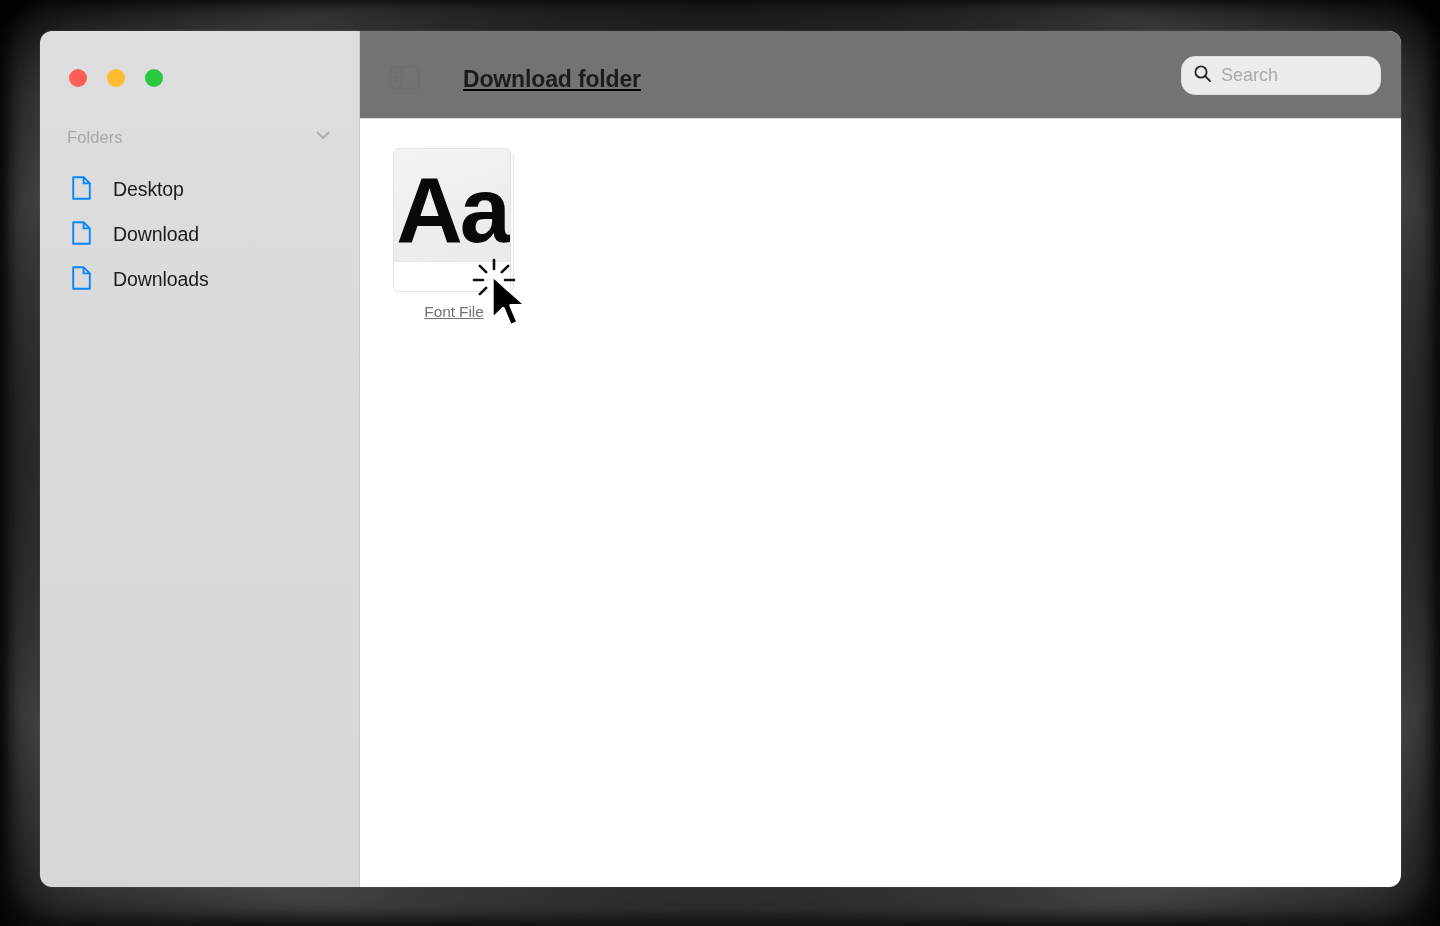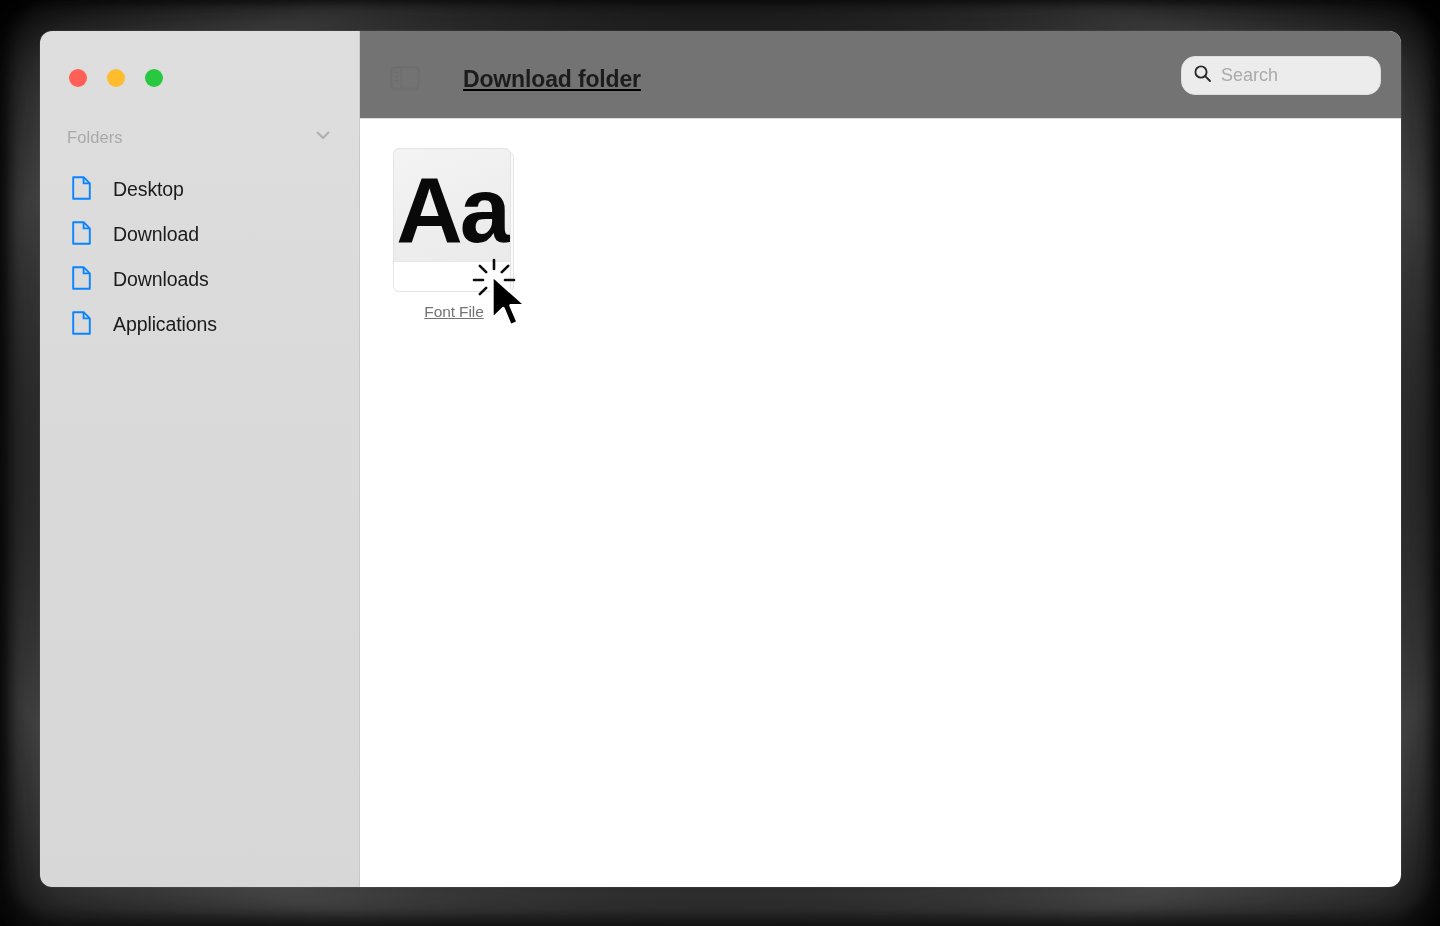--- a/index.html
+++ b/index.html
@@ -308,29 +308,20 @@
           <div class="sidebar-item">
             <span class="doc-ico">
               <svg width="19" height="24" viewBox="0 0 19 24">
                 <path d="M1.2 1.2 H11.6 L17.8 7.4 V22.8 H1.2 Z" fill="none" stroke="#0a84ff" stroke-width="1.9" stroke-linejoin="round"></path>
                 <path d="M11.6 1.2 V7.4 H17.8" fill="none" stroke="#0a84ff" stroke-width="1.9" stroke-linejoin="round"></path>
               </svg>
             </span>
             <span class="label">Downloads</span>
           </div>
 
-          <div class="sidebar-item">
-            <span class="doc-ico">
-              <svg width="19" height="24" viewBox="0 0 19 24">
-                <path d="M1.2 1.2 H11.6 L17.8 7.4 V22.8 H1.2 Z" fill="none" stroke="#0a84ff" stroke-width="1.9" stroke-linejoin="round"></path>
-                <path d="M11.6 1.2 V7.4 H17.8" fill="none" stroke="#0a84ff" stroke-width="1.9" stroke-linejoin="round"></path>
-              </svg>
-            </span>
-            <span class="label">Applications</span>
-          </div>
 
         </div>
       </div>
     </div>
 
     <div id="main">
 
       <div id="toolbar">
 
         <span id="sidebar-toggle">

